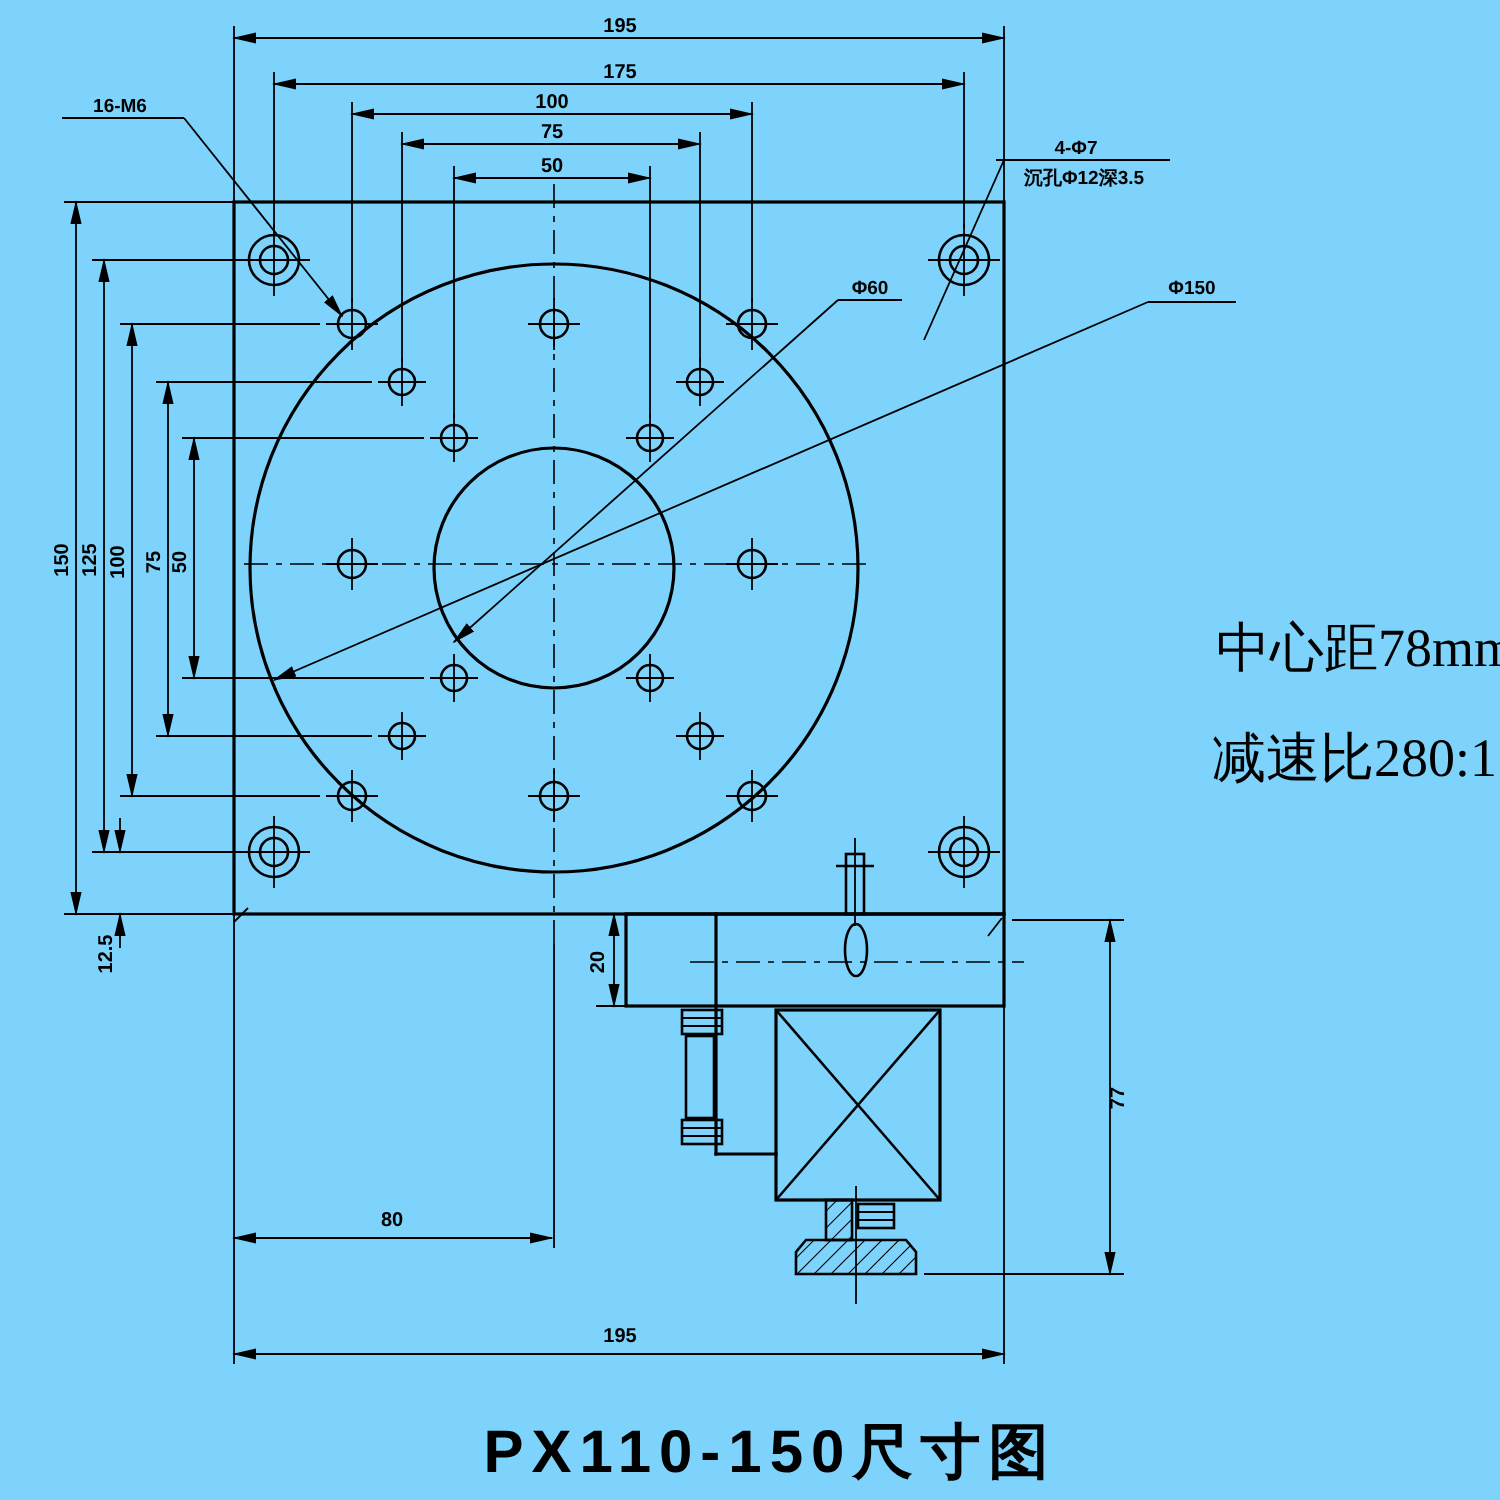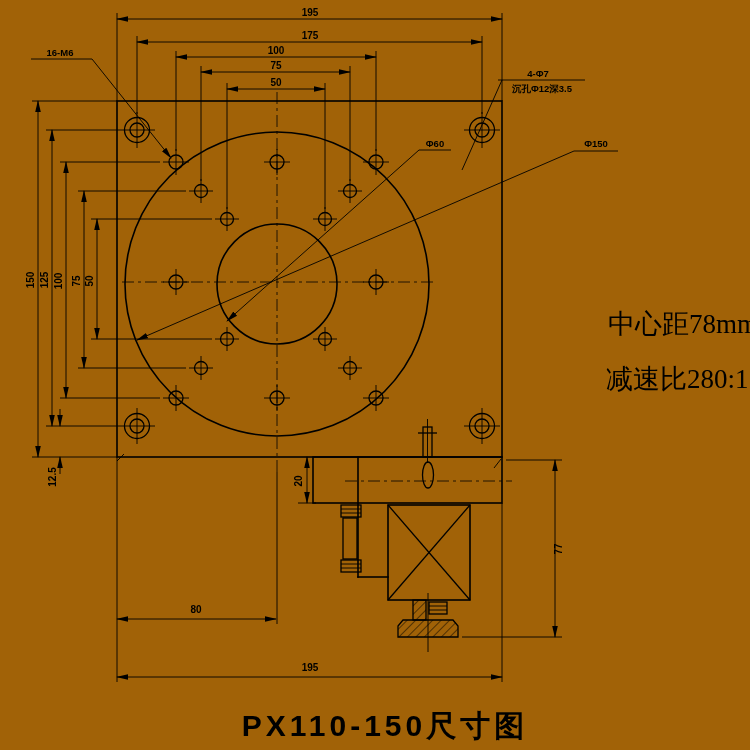--- a/index.html
+++ b/index.html
@@ -1,16 +1,16 @@
 <!DOCTYPE html>
 <html><head>
 <meta charset="utf-8">
 <style>
   html,body{margin:0;padding:0;background:#fff;}
-  .page{width:750px;height:750px;position:relative;background:#a16207;font-family:"Liberation Sans",sans-serif;}
+  .page{width:750px;height:750px;position:relative;background:#7dd3fc;font-family:"Liberation Sans",sans-serif;}
   svg{position:absolute;left:0;top:0;}
   .thick{stroke:#000;stroke-width:1.6;fill:none;stroke-linecap:square;}
   .med{stroke:#000;stroke-width:1.3;fill:none;}
   .thin{stroke:#000;stroke-width:0.9;fill:none;}
   .cl{stroke:#000;stroke-width:0.8;fill:none;stroke-dasharray:12 4 3 4;}
   .dim{font-family:"Liberation Sans",sans-serif;font-size:10px;font-weight:bold;fill:#000;}
   .dims{font-family:"Liberation Sans",sans-serif;font-size:9.5px;font-weight:bold;fill:#000;}
   .note{font-family:"Liberation Serif","DejaVu Serif",serif;font-size:27px;fill:#000;}
   .title{font-family:"Liberation Sans",sans-serif;font-size:30px;font-weight:bold;letter-spacing:4px;fill:#000;}
 </style>

